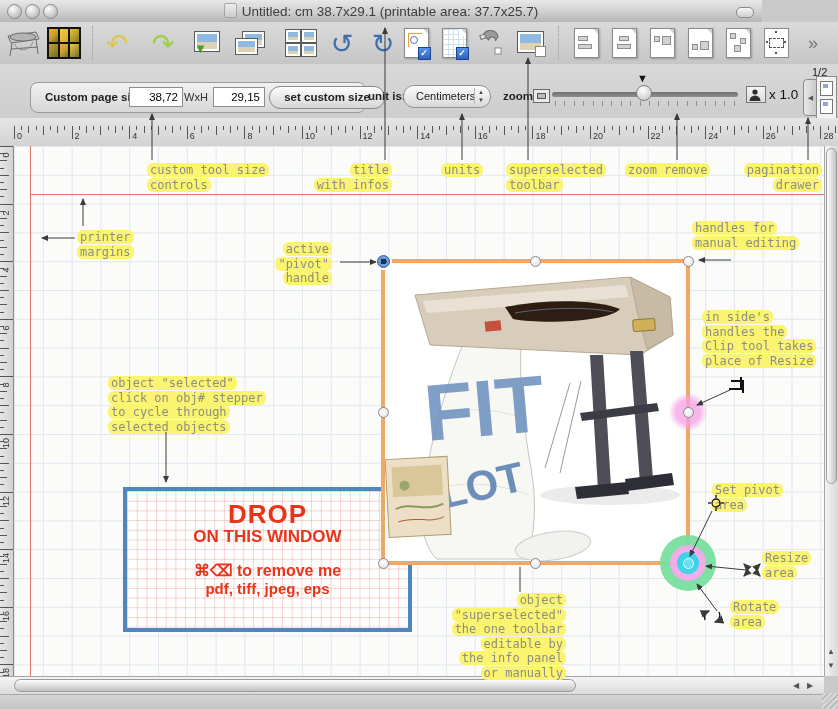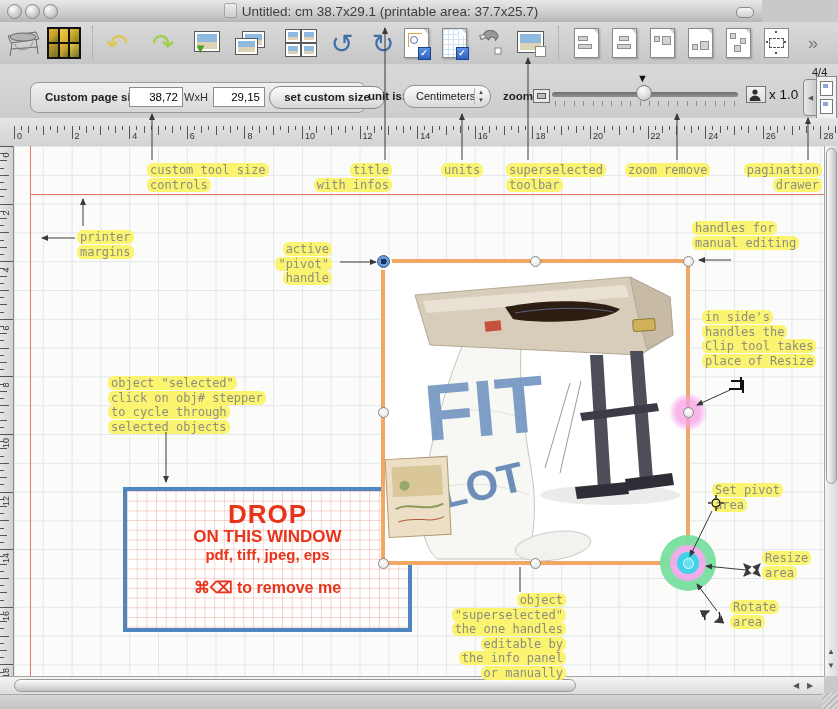--- a/index.html
+++ b/index.html
@@ -310,21 +310,21 @@
     <span id="slider-marker">▼</span>
     <div id="slider-thumb"></div>
     <div id="slider-ticks"></div>
     <div id="page-icon">
       <svg width="16" height="13" viewBox="0 0 16 13">
         <circle cx="8" cy="4" r="2.6" fill="#2e2e2e"></circle>
           <path d="M2.5,13 a5.5,5.5 0 0 1 11,0 z" fill="#2e2e2e"></path>
       </svg>
     </div>
     <span id="zoom-factor">x 1.0</span>
-    <span id="page-indicator">4/4</span>
+    <span id="page-indicator">1/2</span>
     <div id="drawer-widget">
       <div id="drawer-handle">◀</div>
       <div id="drawer-pages">
         <span class="dpage" style="top:4px">
             <i></i>
           </span>
         <span class="dpage" style="top:22px">
             <i></i>
           </span>
       </div>
@@ -550,22 +550,22 @@
       <span class="vlab" style="top: 522.4px;">18</span>
     </div>
 
   <div id="canvas">
     <div id="margin-v"></div>
     <div id="margin-h"></div>
 
     <div id="drop-zone">
       <div id="drop-title">DROP</div>
       <div id="drop-l2">ON THIS WINDOW</div>
+      <div id="drop-l4">⌘⌫ to remove me</div>
       <div id="drop-l3">pdf, tiff, jpeg, eps</div>
-      <div id="drop-l4">⌘⌫ to remove me</div>
     </div>
 
     <div id="plot-object">
       <svg width="301" height="298" viewBox="0 0 301 298">
         <ellipse cx="225" cy="232" rx="70" ry="10" fill="rgba(0,0,0,0.08)"></ellipse>
 
         <path d="M95,45 C70,90 45,170 38,235 C34,262 40,285 52,296 L142,296 C150,270 152,240 146,205 C138,160 132,110 138,60 Z" fill="#f7f7f3" stroke="#c5c5c0"></path>
         <path d="M60,150 C90,144 118,147 142,157" stroke="#e2e2dc" fill="none"></path>
         <path d="M50,225 C85,218 115,221 144,232" stroke="#e2e2dc" fill="none"></path>
         <ellipse cx="168" cy="283" rx="38" ry="14" fill="#f2f2ee" stroke="#cccccc" transform="rotate(-8 168 283)"></ellipse>
@@ -636,21 +636,21 @@
       <div class="ann" style="top: 163px; left: 625px;"><div><span class="hl">zoom remove</span></div></div>
       <div class="ann" style="top: 163px; right: 16px; text-align: right;"><div><span class="hl">pagination</span></div><div><span class="hl">drawer</span></div></div>
       <div class="ann" style="top: 230px; left: 77px;"><div><span class="hl">printer</span></div><div><span class="hl">margins</span></div></div>
       <div class="ann" style="top: 242px; right: 506px; text-align: right;"><div><span class="hl">active</span></div><div><span class="hl">"pivot"</span></div><div><span class="hl">handle</span></div></div>
       <div class="ann" style="top: 221px; left: 692px;"><div><span class="hl">handles for</span></div><div><span class="hl">manual editing</span></div></div>
       <div class="ann" style="top: 310px; left: 702px;"><div><span class="hl">in side's</span></div><div><span class="hl">handles the</span></div><div><span class="hl">Clip tool takes</span></div><div><span class="hl">place of Resize</span></div></div>
       <div class="ann" style="top: 376px; left: 108px;"><div><span class="hl">object "selected"</span></div><div><span class="hl">click on obj# stepper</span></div><div><span class="hl">to cycle through</span></div><div><span class="hl">selected objects</span></div></div>
       <div class="ann" style="top: 483px; left: 712px;"><div><span class="hl">Set pivot</span></div><div><span class="hl">area</span></div></div>
       <div class="ann" style="top: 551px; left: 762px;"><div><span class="hl">Resize</span></div><div><span class="hl">area</span></div></div>
       <div class="ann" style="top: 600px; left: 730px;"><div><span class="hl">Rotate</span></div><div><span class="hl">area</span></div></div>
-      <div class="ann" style="top: 593px; right: 272px; text-align: right;"><div><span class="hl">object</span></div><div><span class="hl">"superselected"</span></div><div><span class="hl">the one handles</span></div><div><span class="hl">editable by</span></div><div><span class="hl">the info panel</span></div><div><span class="hl">or manually</span></div></div>
+      <div class="ann" style="top: 593px; right: 272px; text-align: right;"><div><span class="hl">object</span></div><div><span class="hl">"superselected"</span></div><div><span class="hl">the one toolbar</span></div><div><span class="hl">editable by</span></div><div><span class="hl">the info panel</span></div><div><span class="hl">or manually</span></div></div>
     </div>
 
   <svg id="arrow-layer" width="838" height="709">
     <defs>
       <marker id="ah" markerWidth="8" markerHeight="8" refX="6" refY="3" orient="auto">
         <path d="M0,0 L7,3 L0,6 z" fill="#3a3a3a"></path>
       </marker>
     </defs>
     <g stroke="#3a3a3a" stroke-width="1" fill="none">
       <line x1="152" y1="160" x2="152" y2="114" marker-end="url(#ah)"></line>

